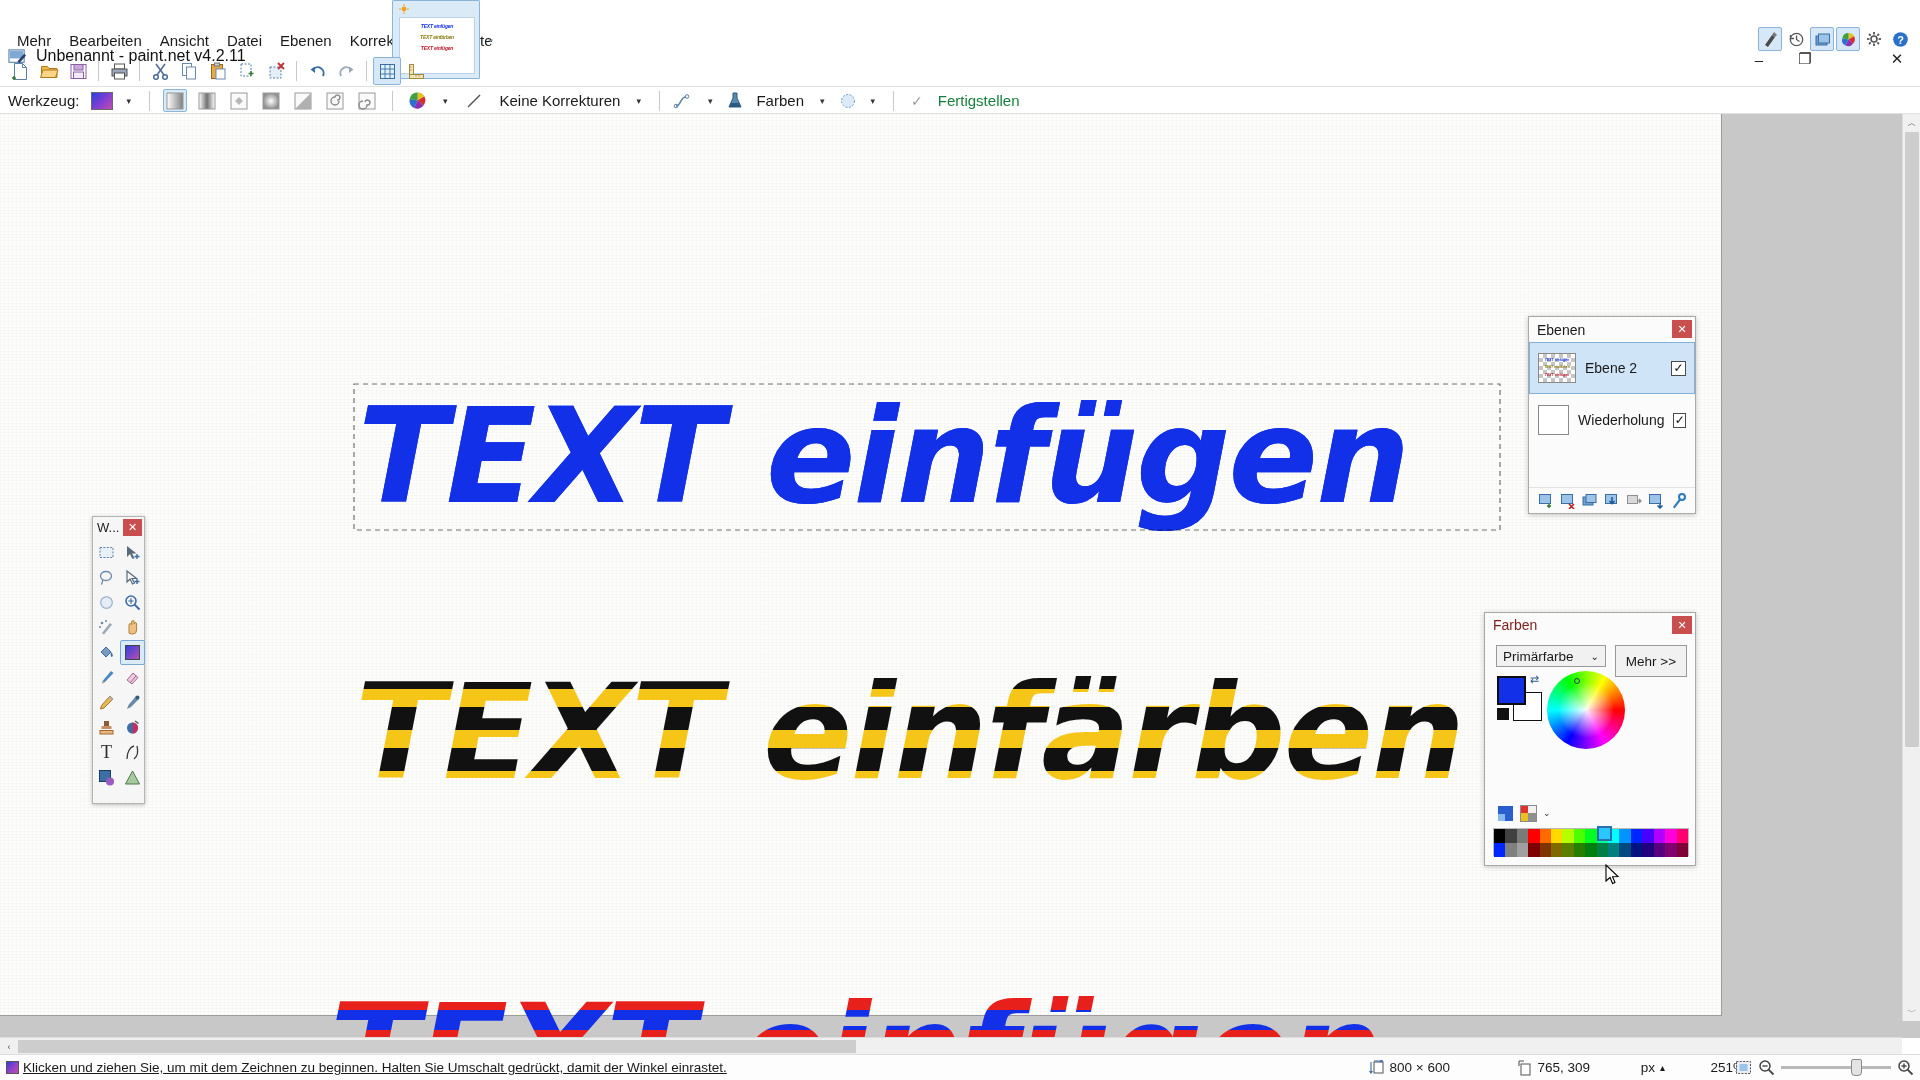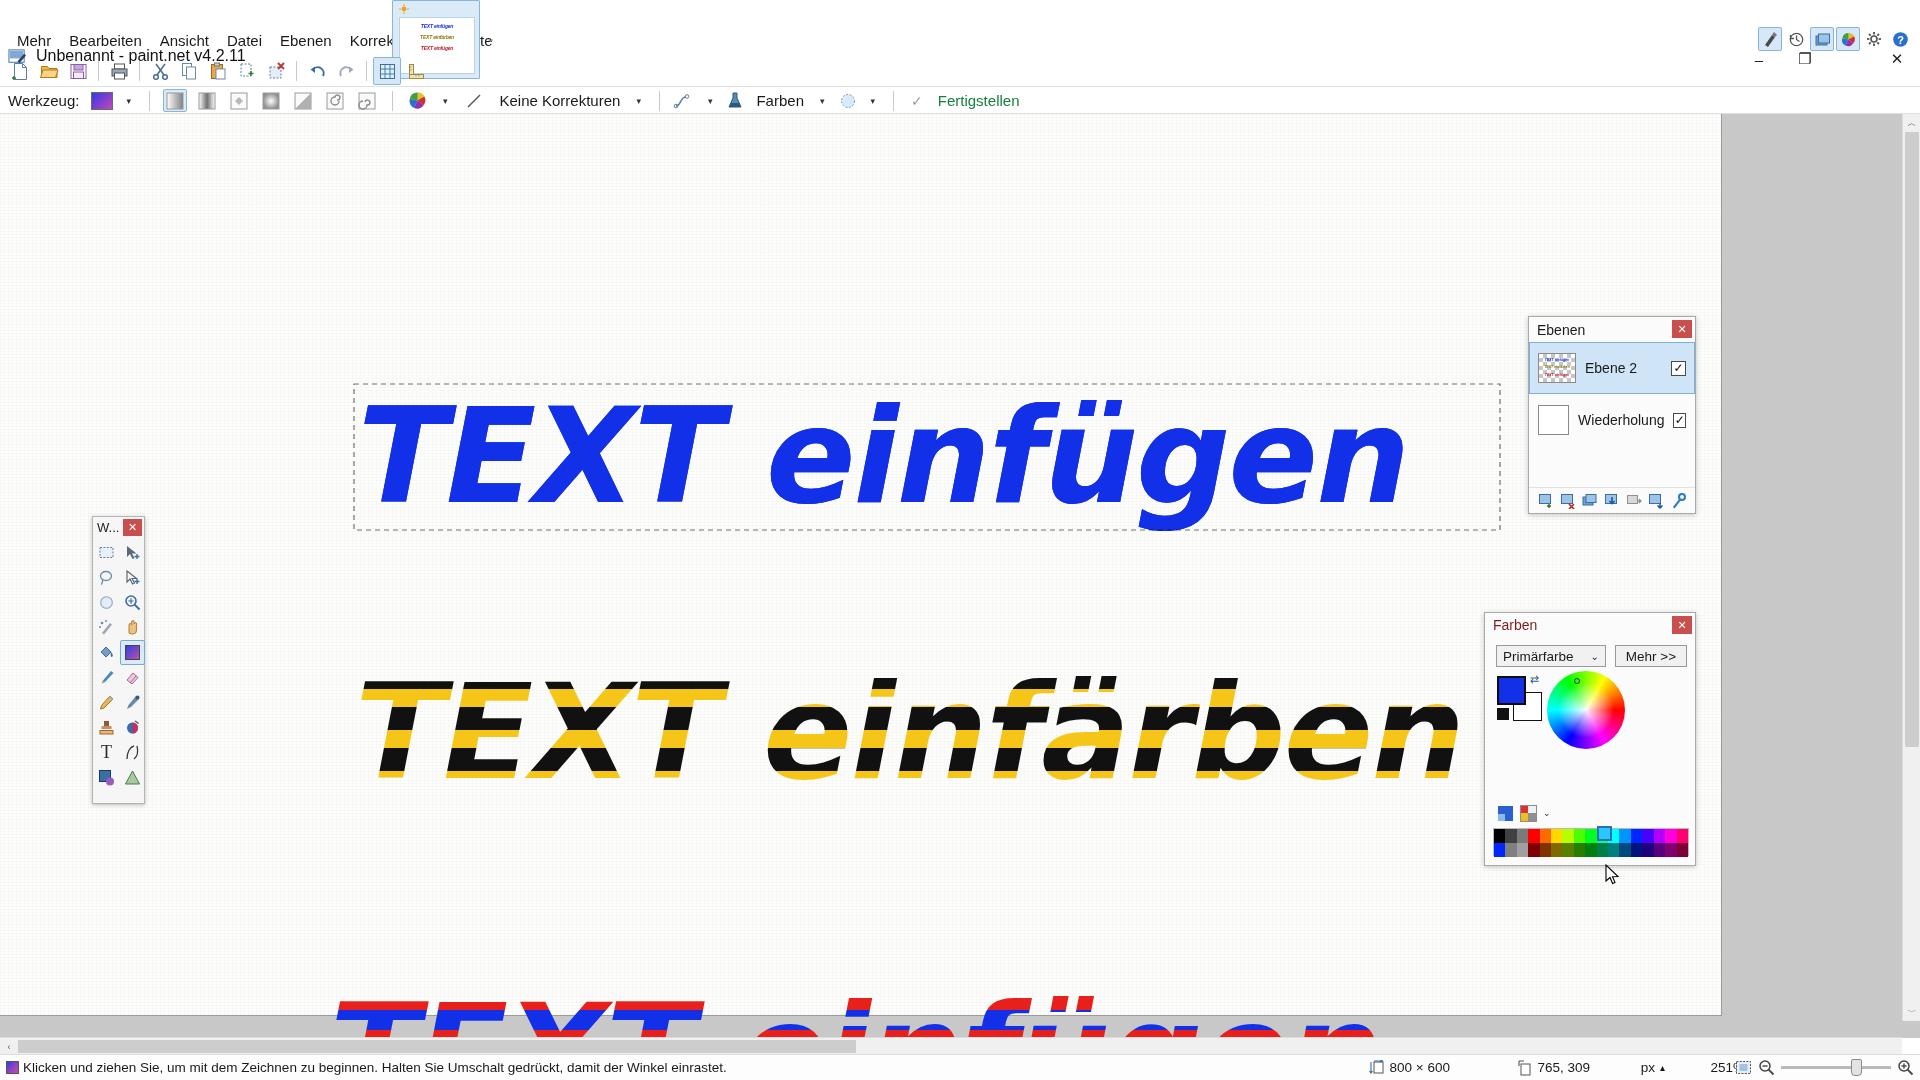--- a/index.html
+++ b/index.html
@@ -283,21 +283,21 @@
     display:flex; align-items:center; justify-content:center;
   }
   #colorsel{
     position:absolute; left:11px; top:32px; width:110px; height:22px;
     border:1px solid #999; background:#f1f1f1;
     display:flex; align-items:center; padding:0 6px;
     font-size:13.5px; color:#1a1a1a;
   }
   #colorsel .cv{ flex:1; }
   #mehr{
-    position:absolute; left:130px; top:32px; width:72px; height:22px;
+    position:absolute; left:130px; top:32px; width:72px; height:32px;
     border:1px solid #999; background:#f1f1f1;
     display:flex; align-items:center; justify-content:center;
     font-size:13.5px; color:#1a1a1a;
   }
   #prim{
     position:absolute; left:12px; top:63px; width:29px; height:29px;
     border:2px solid #0d0d0d; background:#1230e8;
   }
   #sec{
     position:absolute; left:28px; top:79px; width:29px; height:29px;
@@ -349,21 +349,21 @@
   #statusbar{
     position:absolute; left:0; bottom:0; width:1920px; height:26px;
     background:#fdfdfd; border-top:1px solid #dcdcdc;
     display:flex; align-items:center; font-size:13.5px; color:#1a1a1a;
   }
   #status-icon{
     width:13px; height:13px; margin:0 4px 0 6px;
     background:linear-gradient(135deg,#2b3fe0,#9040c8,#c04fb0);
     border:1px solid #555; flex:none;
   }
-  #status-text{ white-space:nowrap; }
+  #status-text{ white-space:nowrap;text-decoration:underline; }
   .sgroup{
     position:absolute; display:flex; align-items:center; gap:5px;
     font-size:13.5px; color:#1a1a1a;
   }
   #sg-size{ right:470px; }
   #sg-pos{ right:330px; }
   #sg-unit{ right:255px; }
   #sg-zoom{ right:175px; }
   #sg-ctrl{ right:6px; display:flex; align-items:center; gap:6px;}
   #zoomslider{

